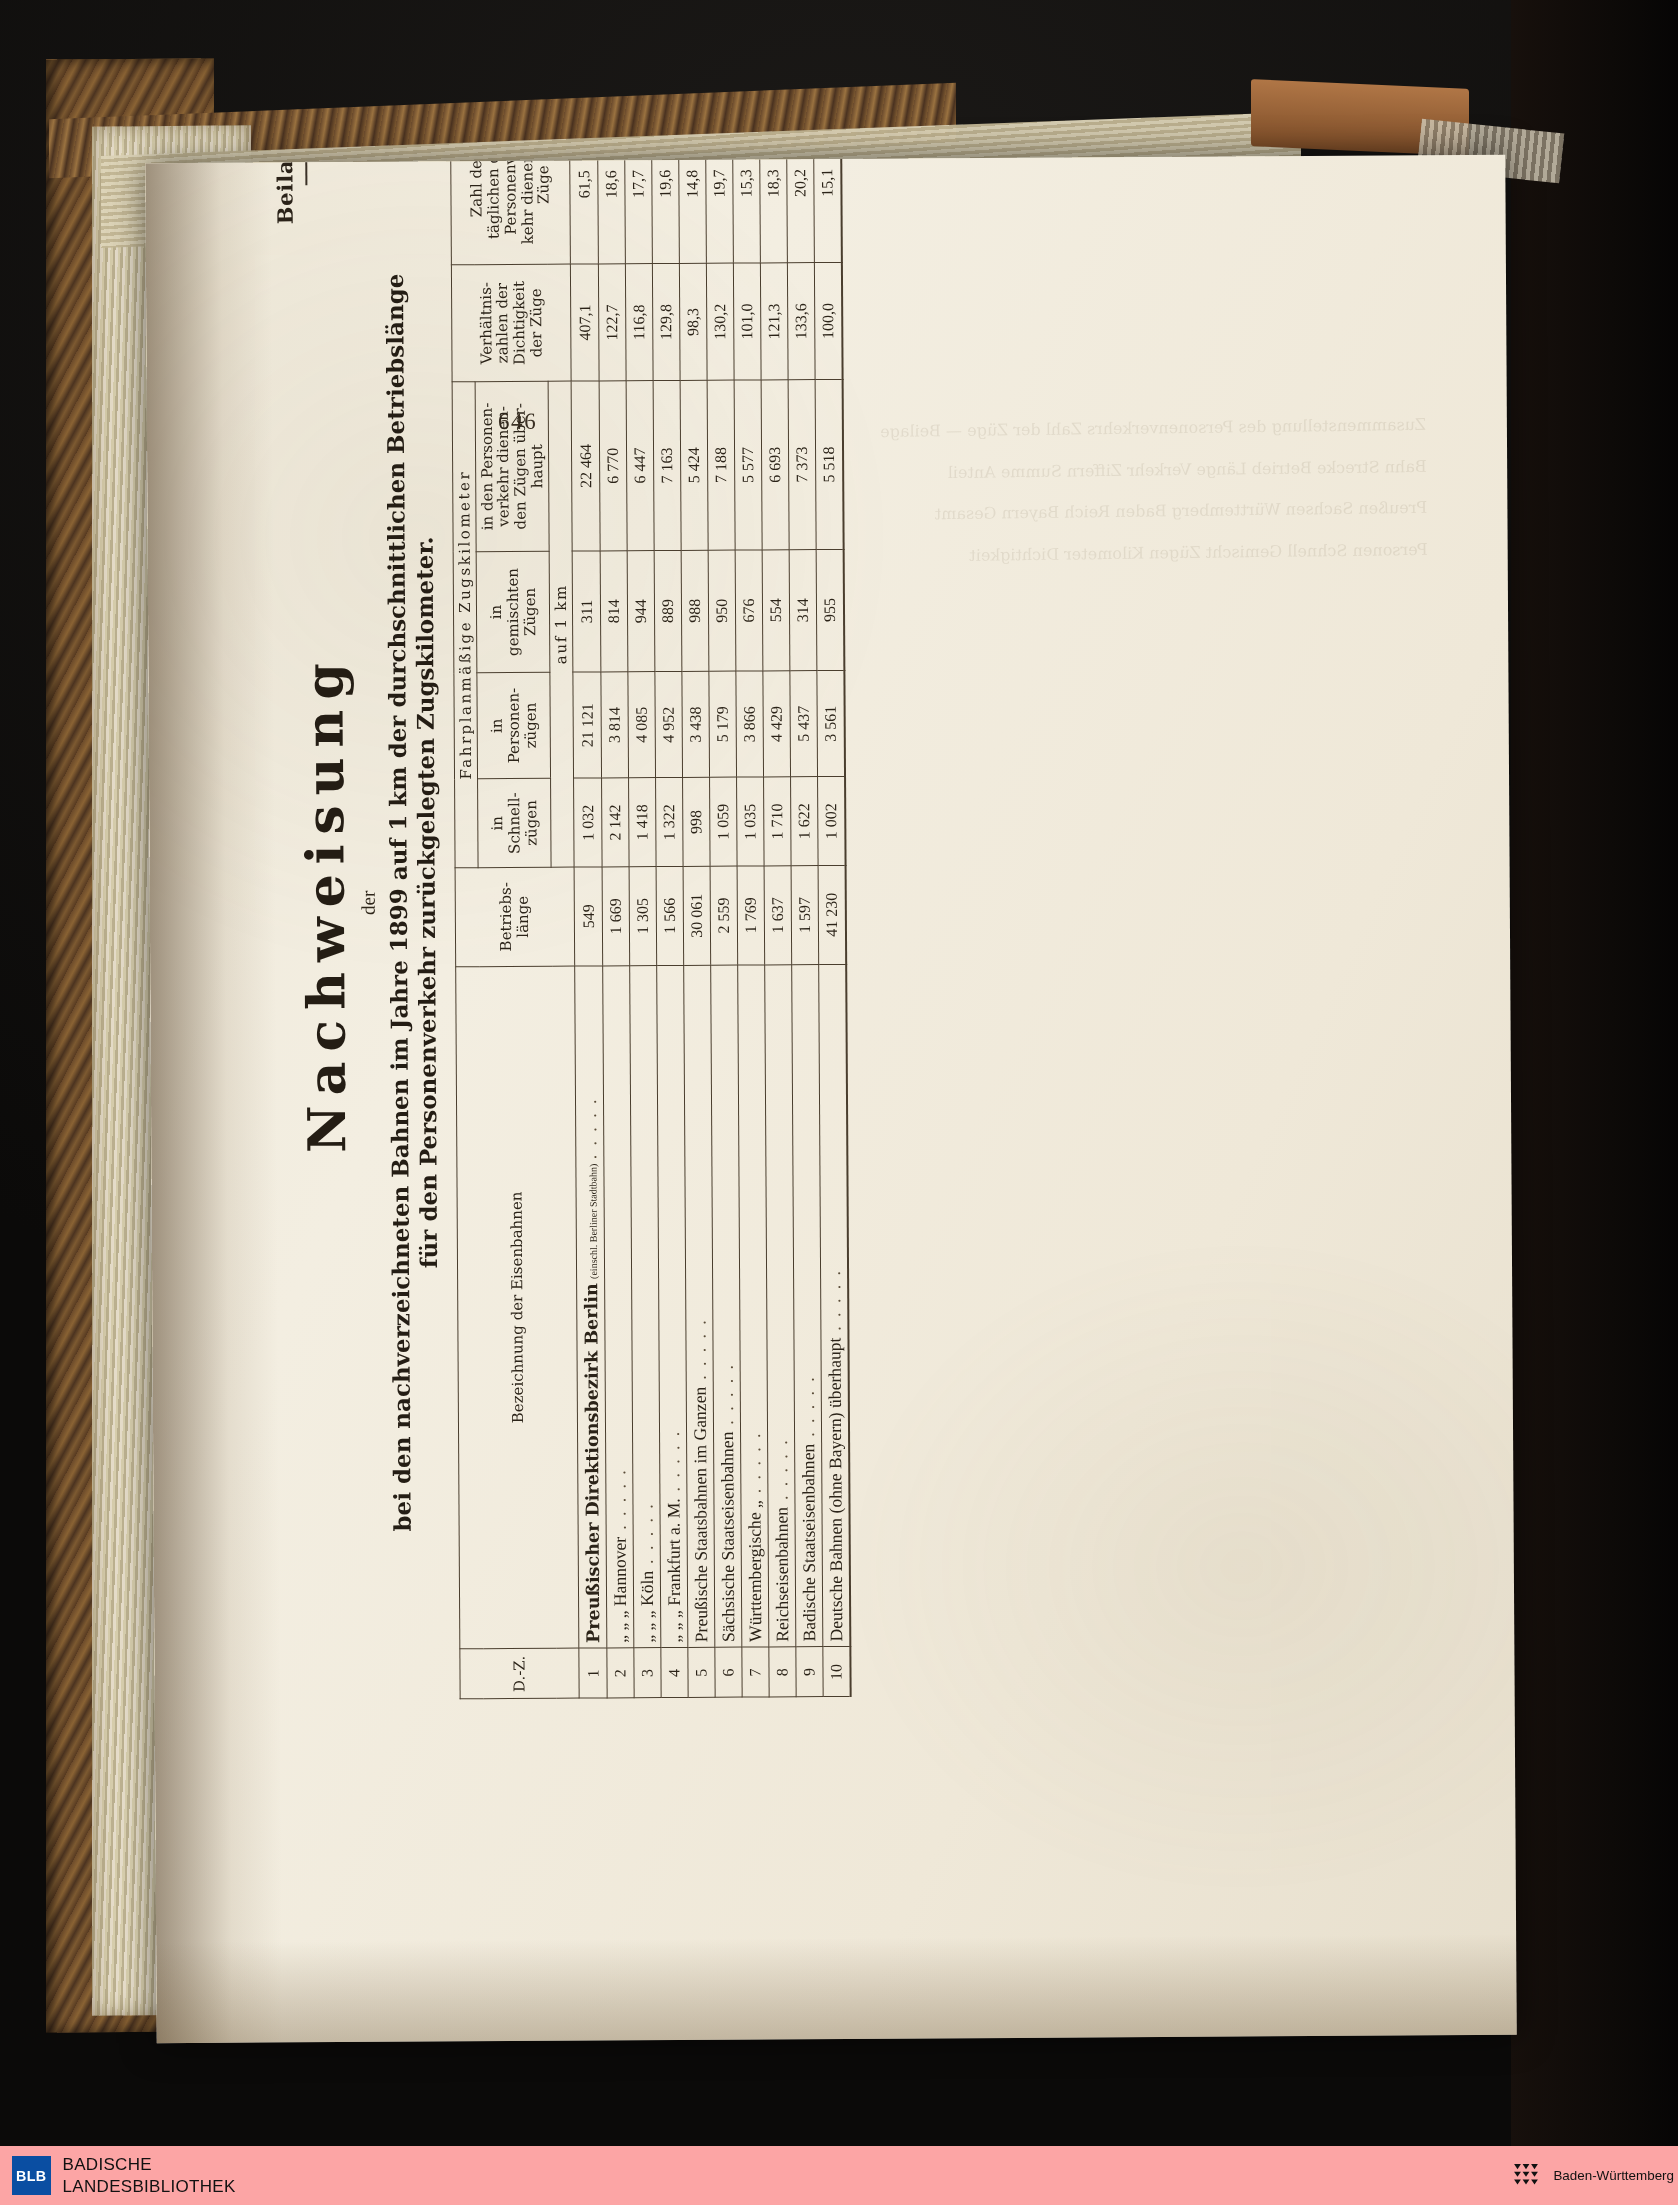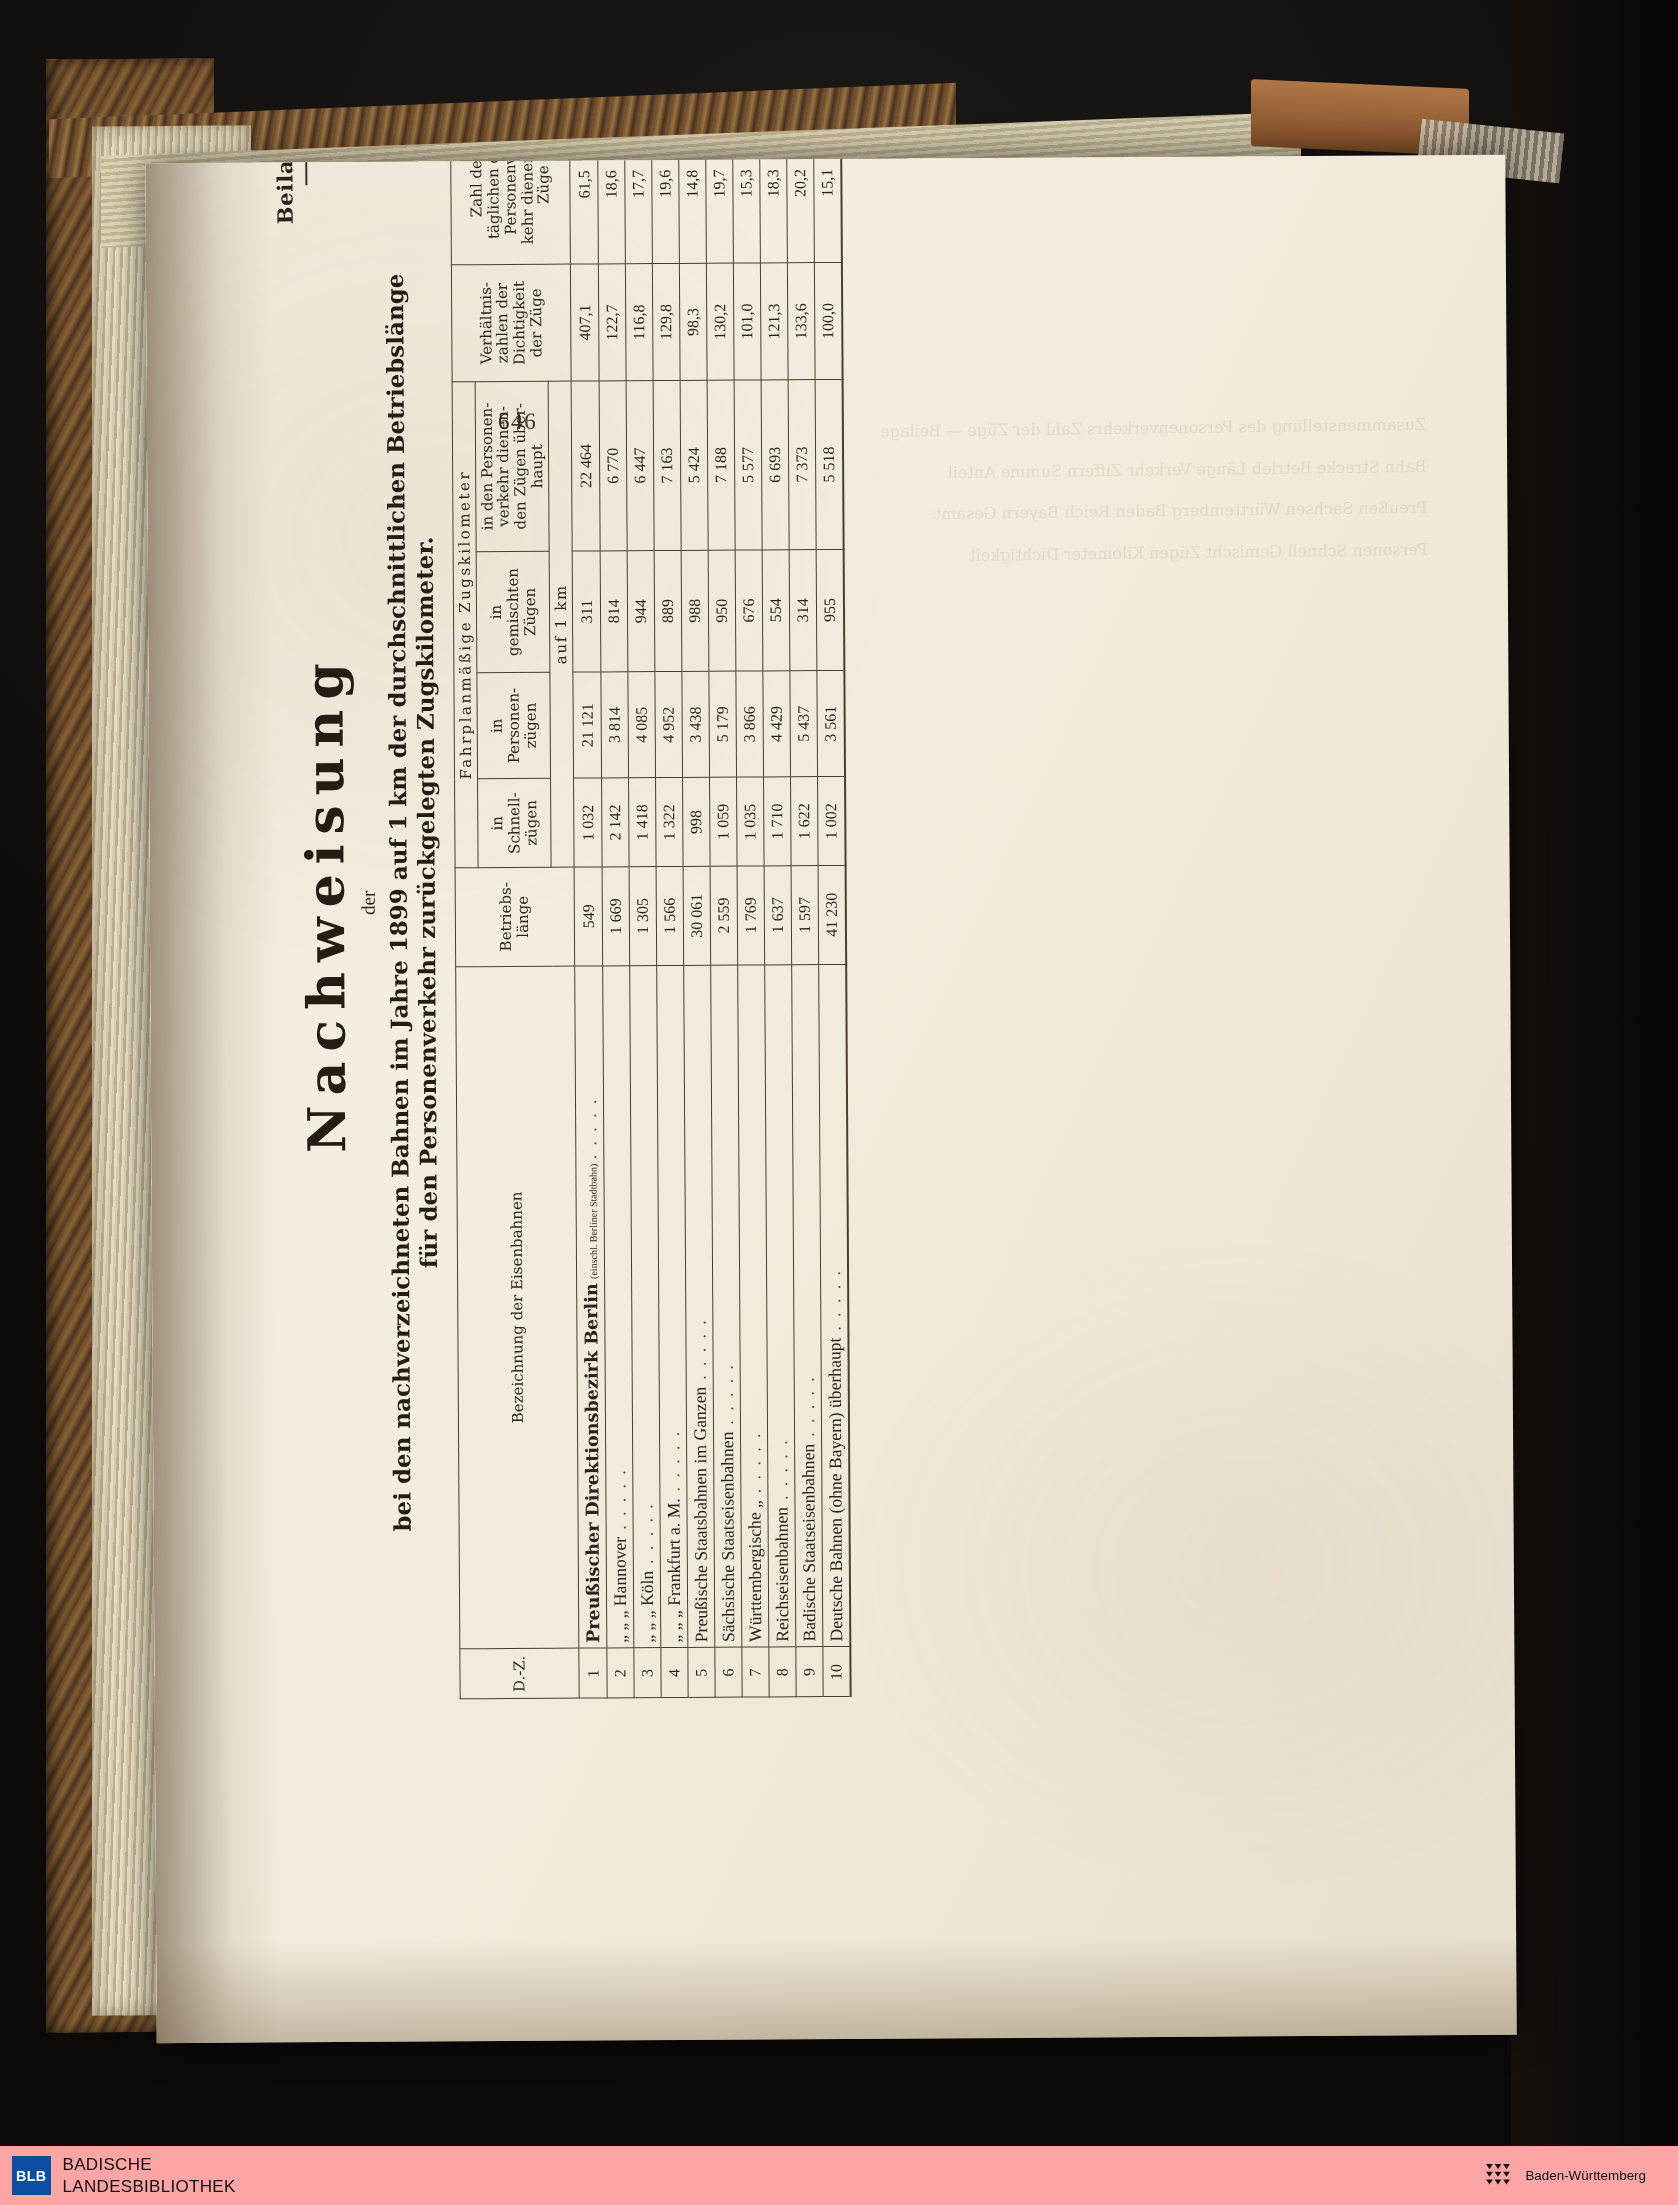--- a/index.html
+++ b/index.html
@@ -178,21 +178,21 @@
     display:flex;align-items:center;justify-content:space-between;
     font-family:"Liberation Sans", sans-serif;
   }
   .blb{display:flex;align-items:center;gap:11.8px;padding-left:11.8px;}
   .blb-logo{
     width:39px;height:39px;background:#0a4ea2;color:#fff;
     display:flex;align-items:center;justify-content:center;
     font-size:14.3px;font-weight:700;letter-spacing:0.4px;
   }
   .blb-text{font-size:17px;line-height:1.25;color:#111;text-transform:uppercase;letter-spacing:0.3px;}
-  .bw{display:flex;align-items:center;gap:10px;padding-right:33px;}
+  .bw{display:flex;align-items:center;gap:10px;padding-right:5px;}
   .bw-mark{width:34px;height:34px;position:relative;}
   .bw-text{font-size:13.4px;color:#111;}
 </style>
 </head>
 <body>
 
 <div id="scan">
   <div class="desk-right"></div>
   <div class="cover"></div>
   <div class="cover-top"></div>

